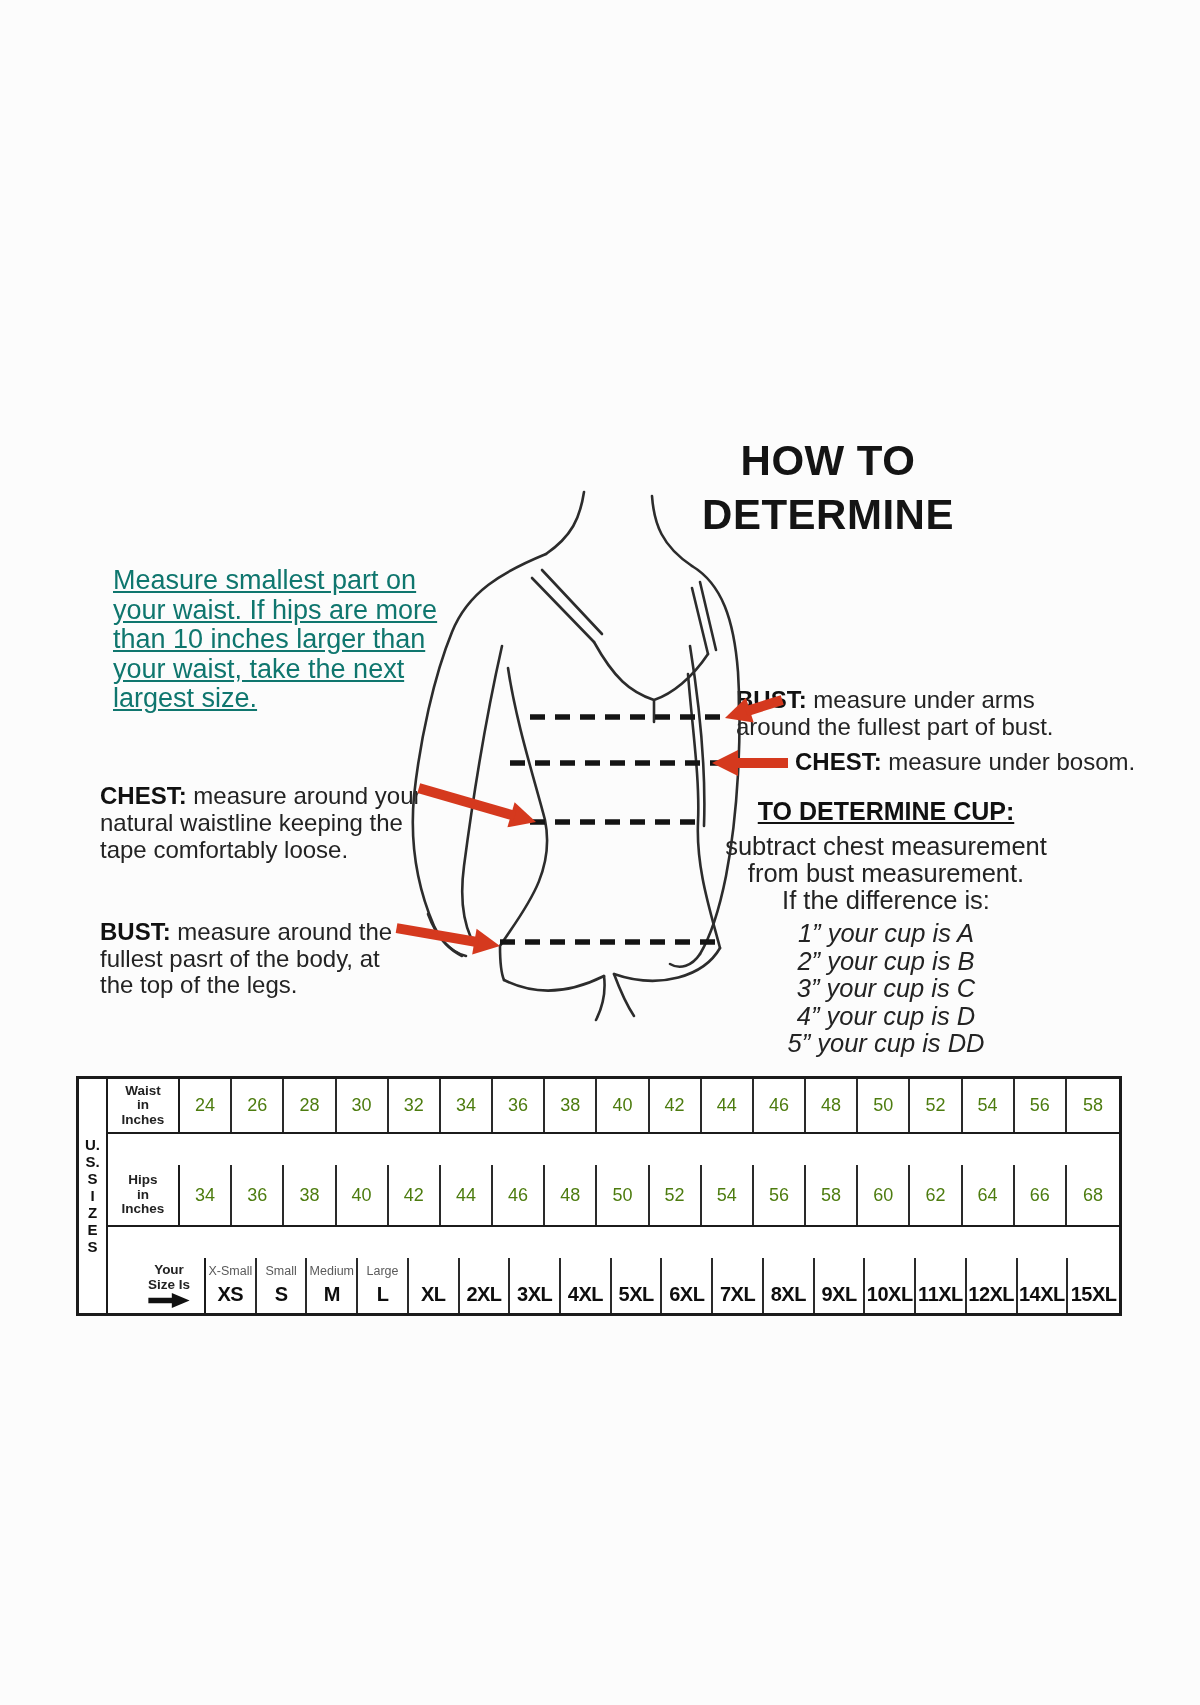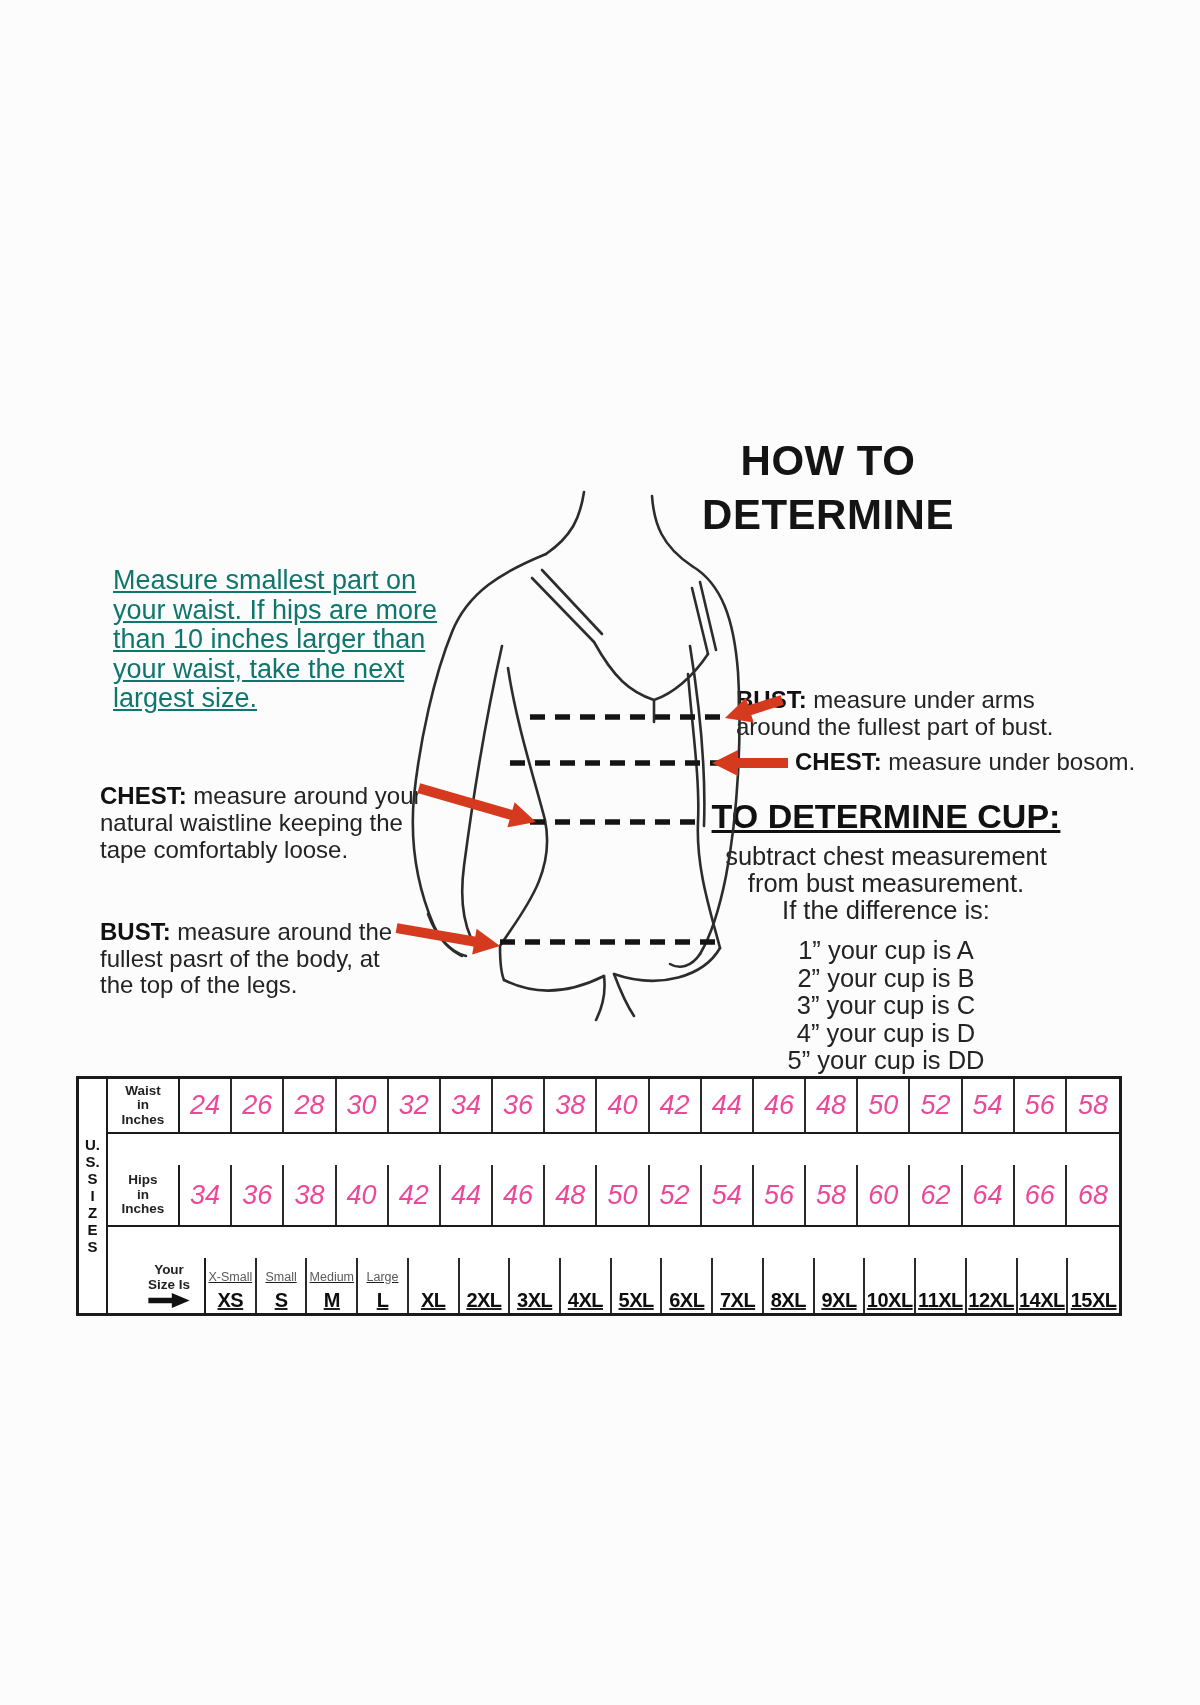--- a/index.html
+++ b/index.html
@@ -16,40 +16,40 @@
   .intro{left:113px;top:566px;width:338px;font-size:27px;line-height:29.5px;color:#0f766e;text-decoration:underline;}
   
   .instr{font-size:24px;line-height:27px;color:#232323;}
   .instr b{color:#111;}
   .waist-block{left:100px;top:782px;width:332px;}
   .hips-block{left:100px;top:919px;width:300px;line-height:26.5px;}
   .bust-block{left:736px;top:686px;width:358px;}
   .chest-block{left:795px;top:748px;width:370px;}
   
   .cup{left:700px;top:797px;width:372px;text-align:center;color:#232323;}
-  .cup-heading{font-size:34px;font-weight:bold;text-decoration:underline;color:#111;margin-bottom:7px;}
+  .cup-heading{font-size:25px;font-weight:bold;text-decoration:underline;color:#111;margin-bottom:7px;}
   .cup-line{font-size:25.5px;line-height:27px;}
-  .cup-rules{margin-top:13px;}
+  .cup-rules{margin-top:6px;font-style:italic;}
   .cup-rule{font-size:25.5px;line-height:27.5px;}
   
   .figure-svg{left:370px;top:478px;}
   
   .sizetable{left:76px;top:1076px;width:1046px;display:flex;border:3px solid #1b1b1b;background:#fff;box-sizing:border-box;}
   .side{width:27px;border-right:2.5px solid #1b1b1b;display:flex;flex-direction:column;
     align-items:center;justify-content:center;gap:1px;font-weight:bold;font-size:15px;line-height:16px;color:#111;}
   .tmain{flex:1;display:flex;flex-direction:column;min-width:0;gap:31px;}
   .trow{display:grid;grid-template-columns:72px repeat(18,1fr);border-bottom:2.5px solid #1b1b1b;}
   .trow.last{border-bottom:none;}
   .r1{height:53px;} .r2{height:60px;} .r3{height:55px;margin-left:26px;}
   .th{border-right:2.5px solid #1b1b1b;display:flex;flex-direction:column;align-items:center;justify-content:center;
     font-size:13.5px;font-weight:bold;line-height:14.5px;color:#222;text-align:center;}
   .cell{border-right:2px solid #2a2a2a;display:flex;align-items:center;justify-content:center;min-width:0;}
   .trow .cell:last-child{border-right:none;}
-  .num{font-size:27px;color:#ec4899;font-style:italic;}
-  .size-cell{flex-direction:column;justify-content:flex-end;padding-top:6px;box-sizing:border-box;text-decoration:underline;}
+  .num{font-size:18px;color:#4d7c0f;}
+  .size-cell{flex-direction:column;justify-content:flex-start;padding-top:6px;box-sizing:border-box;}
   .size-top{font-size:12.5px;color:#5a5a5a;height:18px;line-height:15px;white-space:nowrap;}
   .size-main{font-size:20px;font-weight:bold;color:#0e0e0e;line-height:25px;letter-spacing:-.5px;}
   .size-arrow{margin-top:1px;}
 </style>
 </head>
 <body>
 
 <div class="abs title">
   <div>HOW TO DETERMINE</div>
 </div>

